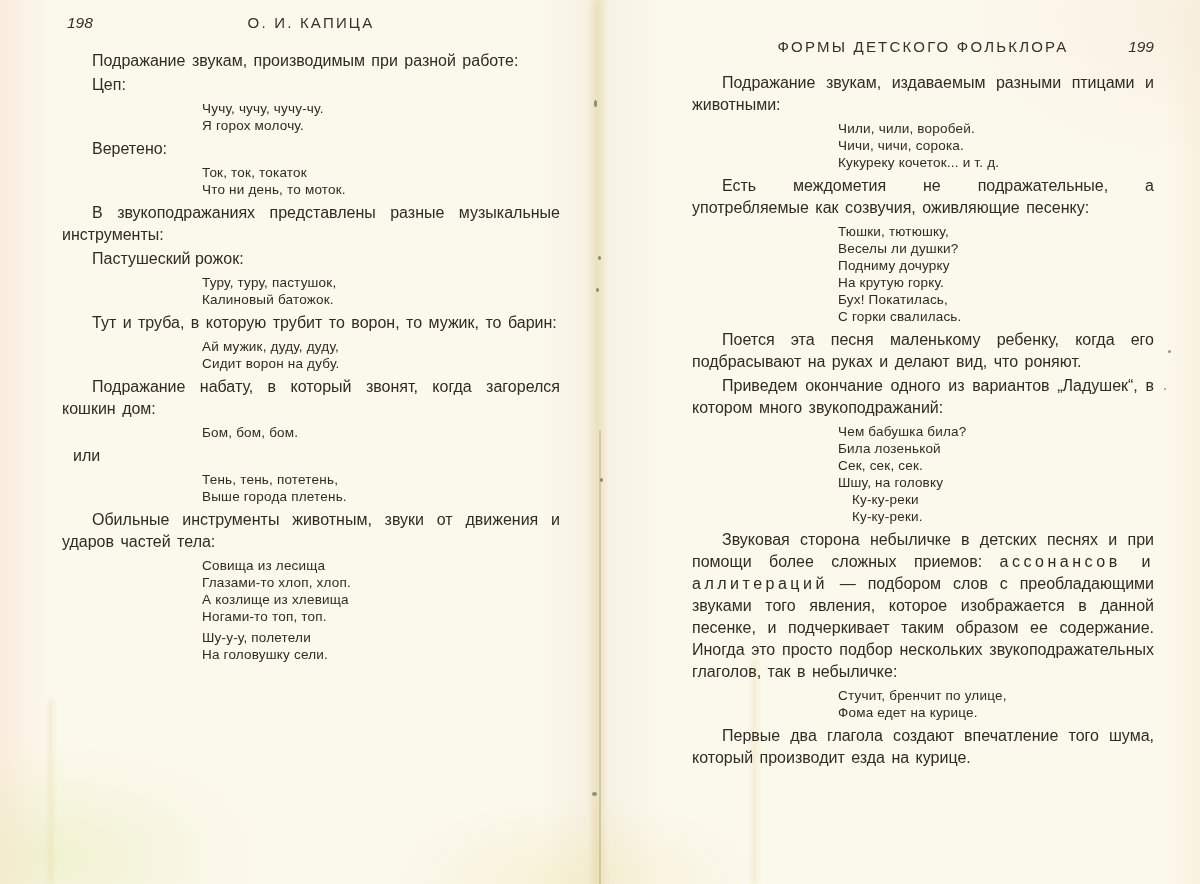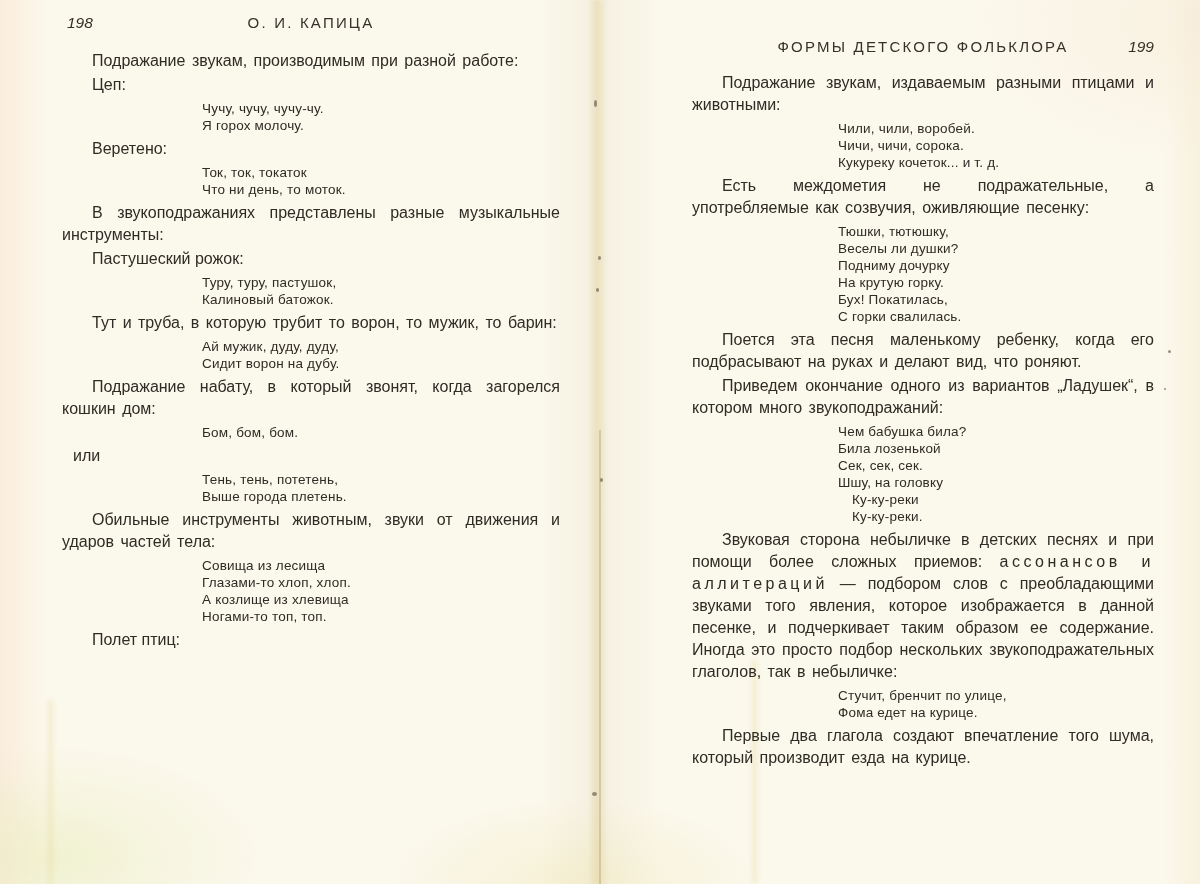--- a/index.html
+++ b/index.html
@@ -116,21 +116,22 @@
     <p class="para">Подражание набату, в который звонят, когда загорелся кошкин дом:</p>
     <div class="verse">Бом, бом, бом.</div>
     <p class="plain">или</p>
     <div class="verse">Тень, тень, потетень,
 Выше города плетень.</div>
     <p class="para">Обильные инструменты животным, звуки от движения и ударов частей тела:</p>
     <div class="verse">Совища из лесища
 Глазами-то хлоп, хлоп.
 А козлище из хлевища
 Ногами-то топ, топ.</div>
-    <p class="label">Полет птиц:</p>
+    <div class="verse">Шу-у-у, полетели
+На головушку сели.</div>
   </section>
 
   <section class="page page--right">
     <header class="page-head">
       <span class="head-title">ФОРМЫ ДЕТСКОГО ФОЛЬКЛОРА</span>
       <span class="page-num">199</span>
     </header>
 
     <p class="para">Подражание звукам, издаваемым разными птицами и животными:</p>
     <div class="verse">Чили, чили, воробей.

